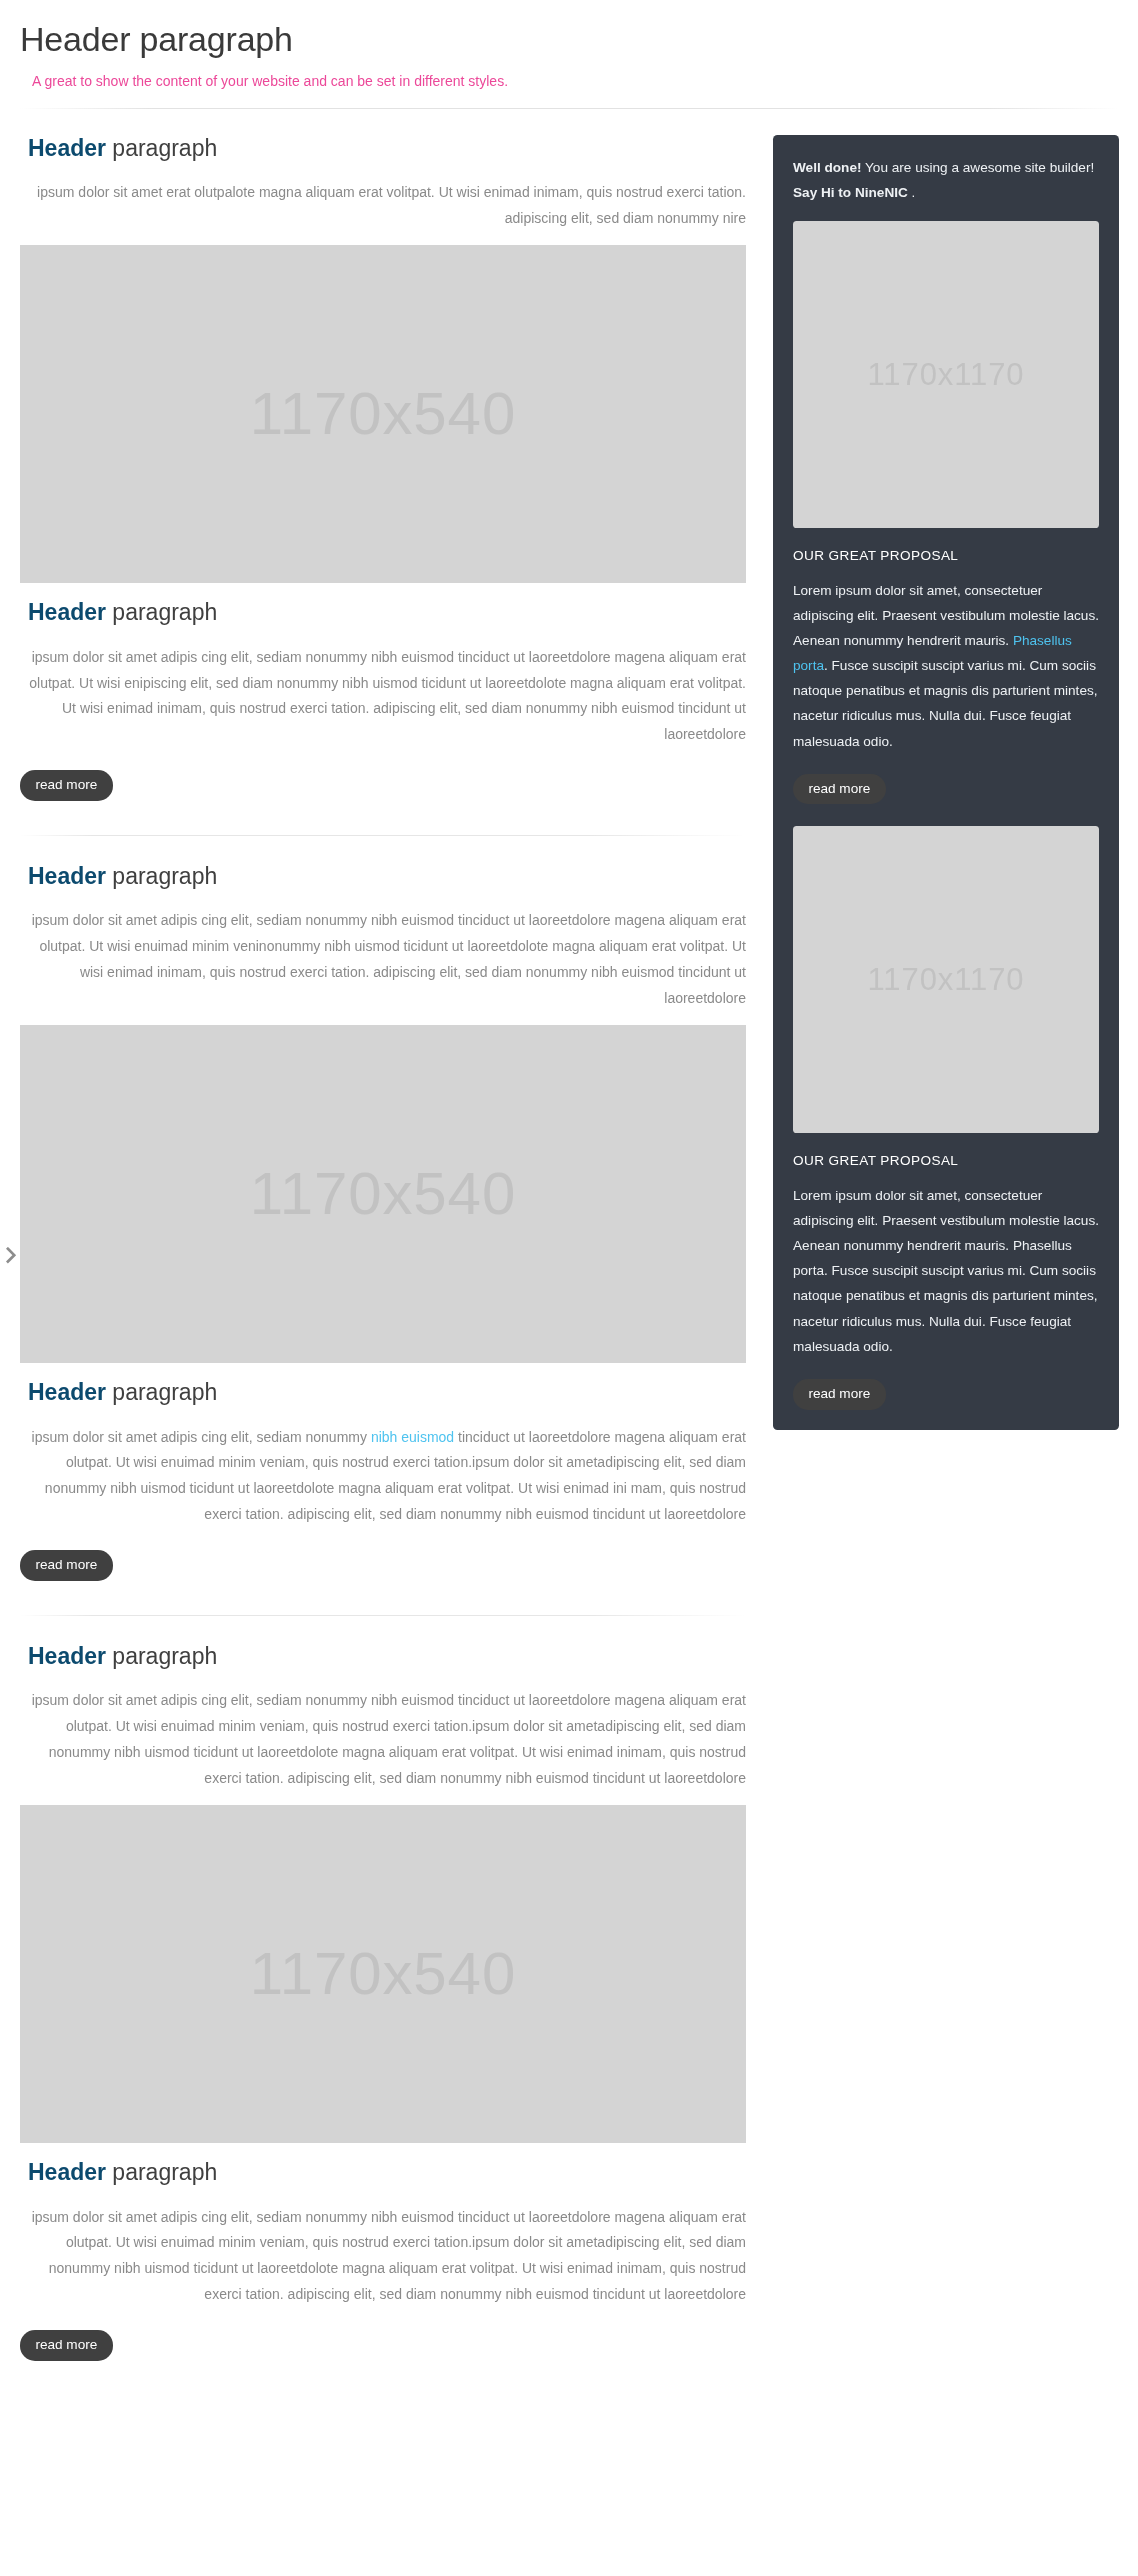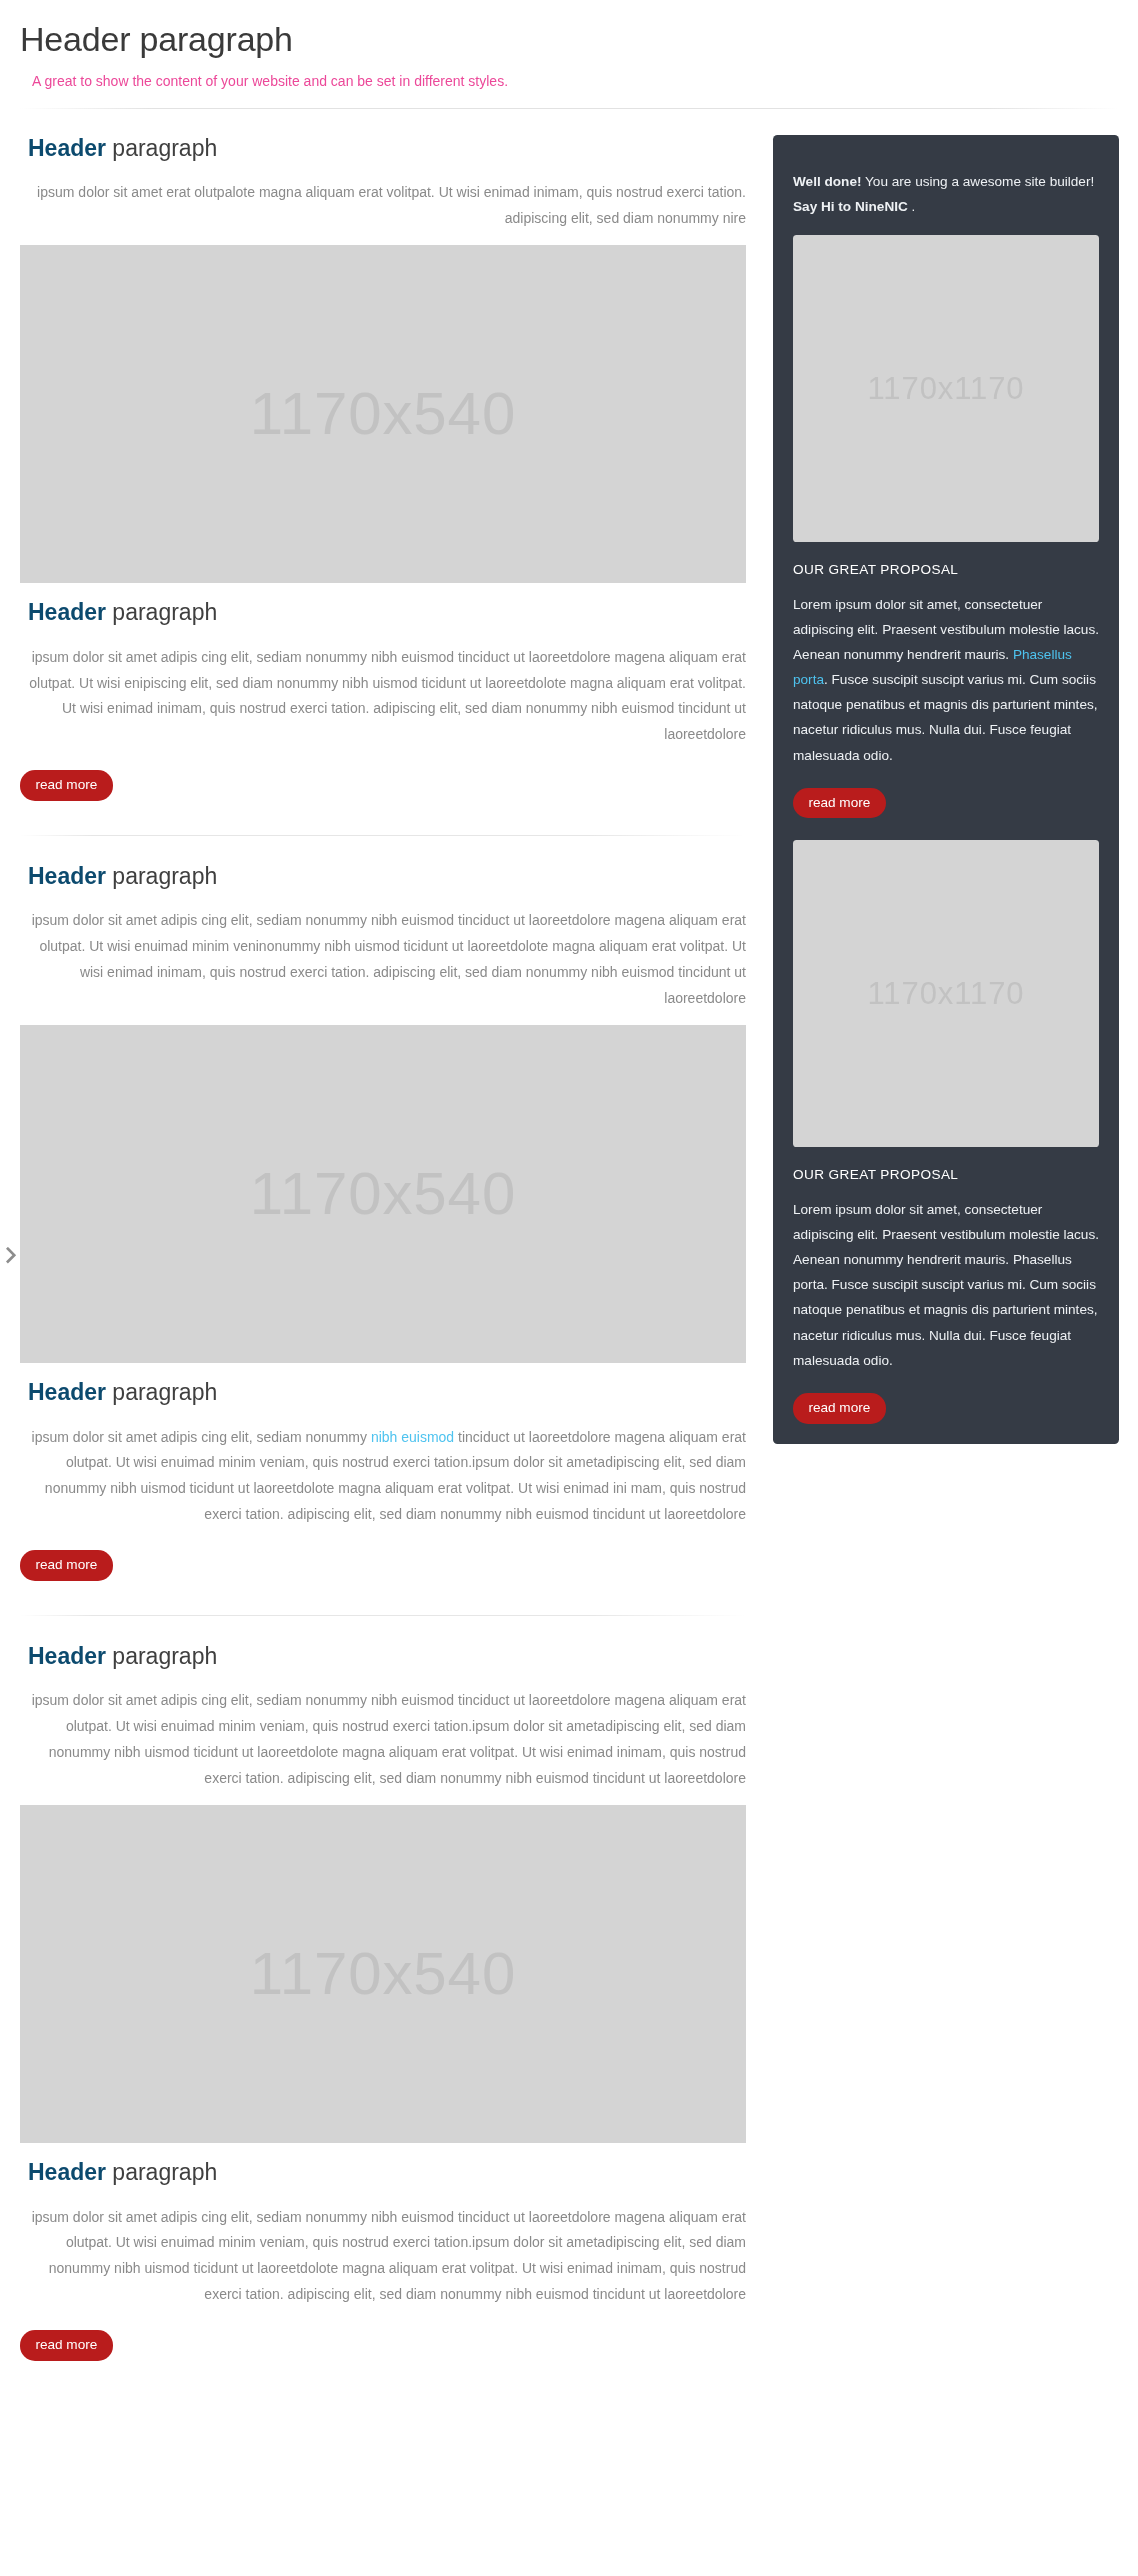--- a/index.html
+++ b/index.html
@@ -92,21 +92,21 @@
     font-weight: 300;
     letter-spacing: 0.9px;
     user-select: none;
     margin: 12.7px 0 16.3px 0;
   }
   .ph-main { width: 726px; height: 338px; }
 
   
   .btn {
     display: inline-block;
-    background: #b91c1c;
+    background: #404040;
     color: #ffffff;
     border: 0;
     border-radius: 15px;
     padding: 8.2px 15.4px 9px 15.4px;
     font-size: 13.6px;
     line-height: 1;
     font-family: "Liberation Sans", sans-serif;
     cursor: pointer;
     margin-top: 9px;
     margin-bottom: 16.3px;
@@ -116,21 +116,21 @@
   .soft-rule {
     height: 0.9px;
     margin: 18px 0 27px 0;
     background: linear-gradient(to right, #ffffff 0%, #e6e6e6 10%, #e6e6e6 78%, #ffffff 100%);
   }
 
   
   .panel {
     background: #353b45;
     border-radius: 4.5px;
-    padding: 34px 20px 20px 20px;
+    padding: 20px 20px 20px 20px;
     color: #ffffff;
   }
   .alert-text {
     margin: 0 0 18px 0;
     font-size: 13.6px;
     line-height: 1.65;
     color: #f2f4f6;
   }
   .alert-text b { font-weight: 700; }
   .ph-side {

